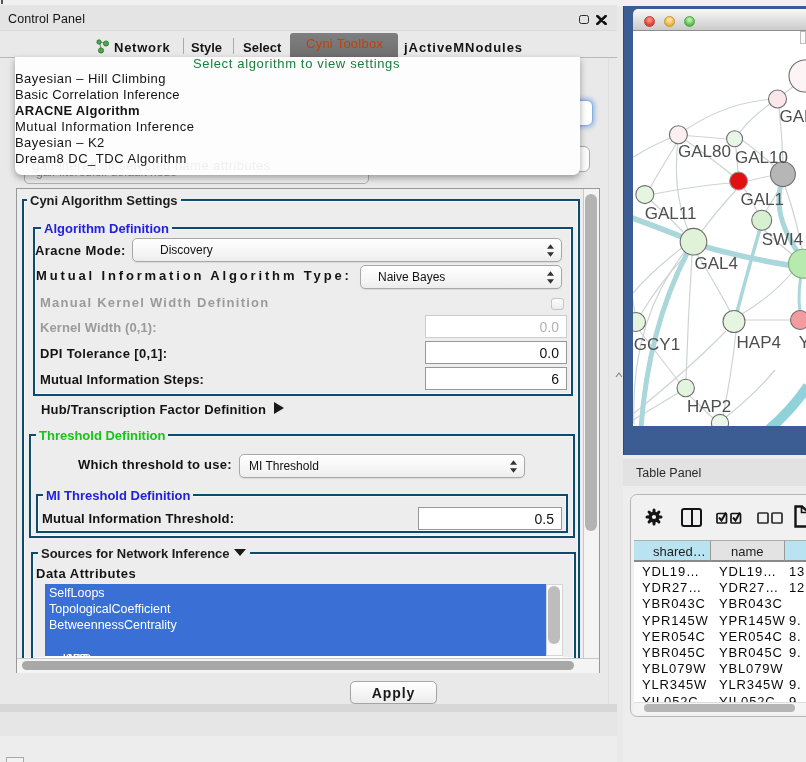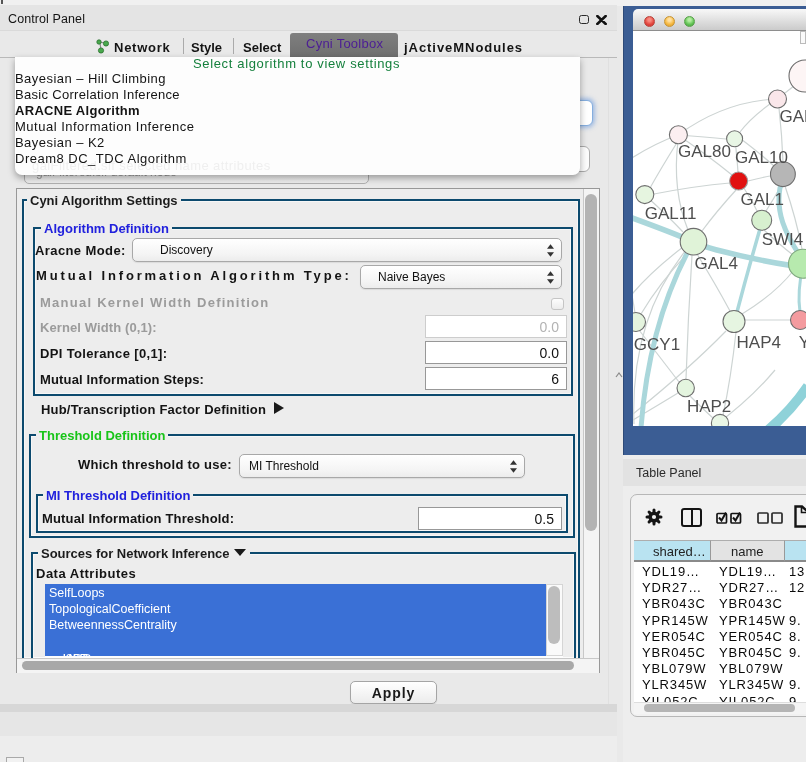--- a/index.html
+++ b/index.html
@@ -37,21 +37,21 @@
   <svg class="a" style="left:96px;top:39px" width="13" height="15" viewBox="0 0 13 15">
     <path d="M3 3 L9 4 M4 4 L5 11" stroke="#8a8a8a" stroke-width="1.2" fill="none"></path>
     <circle cx="3" cy="3" r="2.2" fill="#49a94d" stroke="#2c7030" stroke-width=".8"></circle>
     <circle cx="10" cy="4.5" r="2.6" fill="#49a94d" stroke="#2c7030" stroke-width=".8"></circle>
     <circle cx="5" cy="11.5" r="2.6" fill="#49a94d" stroke="#2c7030" stroke-width=".8"></circle>
   </svg>
   <div class="lb" style="left:114px;top:40px;letter-spacing:.75px;">Network</div>
   <div class="lb" style="left:191px;top:40px;">Style</div>
   <div class="lb" style="left:243px;top:40px;">Select</div>
   <div class="a" style="left:290px;top:33px;width:108px;height:24px;background:linear-gradient(#7f7f7f,#6f6f6f);border-radius:3px 3px 0 0;"></div>
-  <div class="lb" style="left:306px;top:36px;color:#4c1d95;font-weight:normal;letter-spacing:.25px;">Cyni Toolbox</div>
+  <div class="lb" style="left:306px;top:36px;color:#c2410c;font-weight:normal;letter-spacing:.25px;">Cyni Toolbox</div>
   <div class="lb" style="left:404px;top:40px;letter-spacing:.95px;">jActiveMNodules</div>
 
   <div class="a" style="left:420px;top:100px;width:173px;height:26px;border:1px solid #85aede;border-radius:6px;background:#fff;box-shadow:0 0 4px 2px rgba(100,150,220,.55);"></div>
   <div class="a" style="left:460px;top:146px;width:130px;height:26px;border:1px solid #ababab;border-radius:6px;background:#fcfcfc;"></div>
   <div class="a" style="left:24px;top:160px;width:345px;height:24px;border:1px solid #b0b0b0;border-radius:5px;background:linear-gradient(#fff,#ededed);"></div>
   <div class="pl" style="left:36px;top:165px;color:#9a9a9a;font-size:12px;">galFiltered.sif default node</div>
 
   <div class="a" style="left:16px;top:188px;width:584px;height:485px;border:1px solid #989898;background:#ededed;"></div>
 
 </div>

